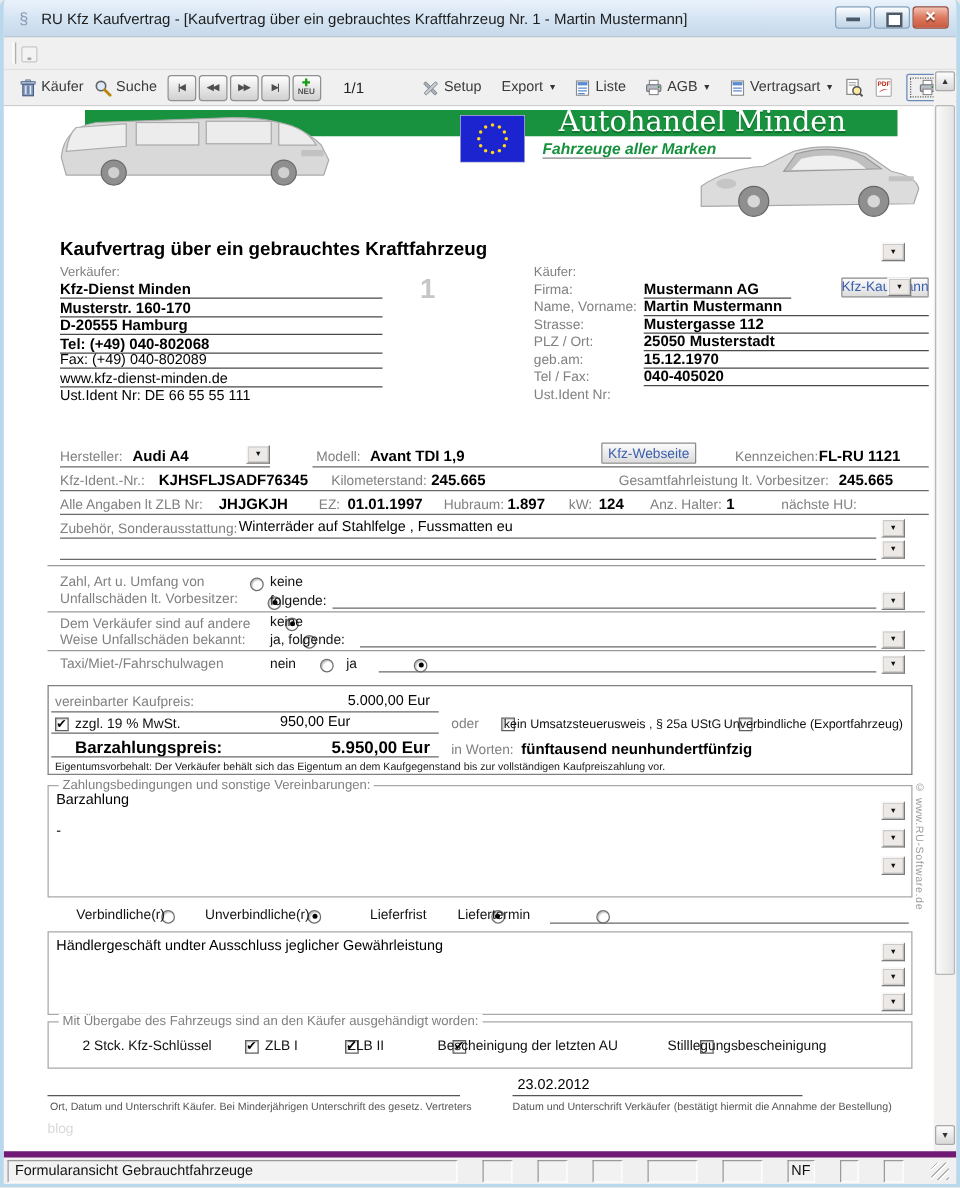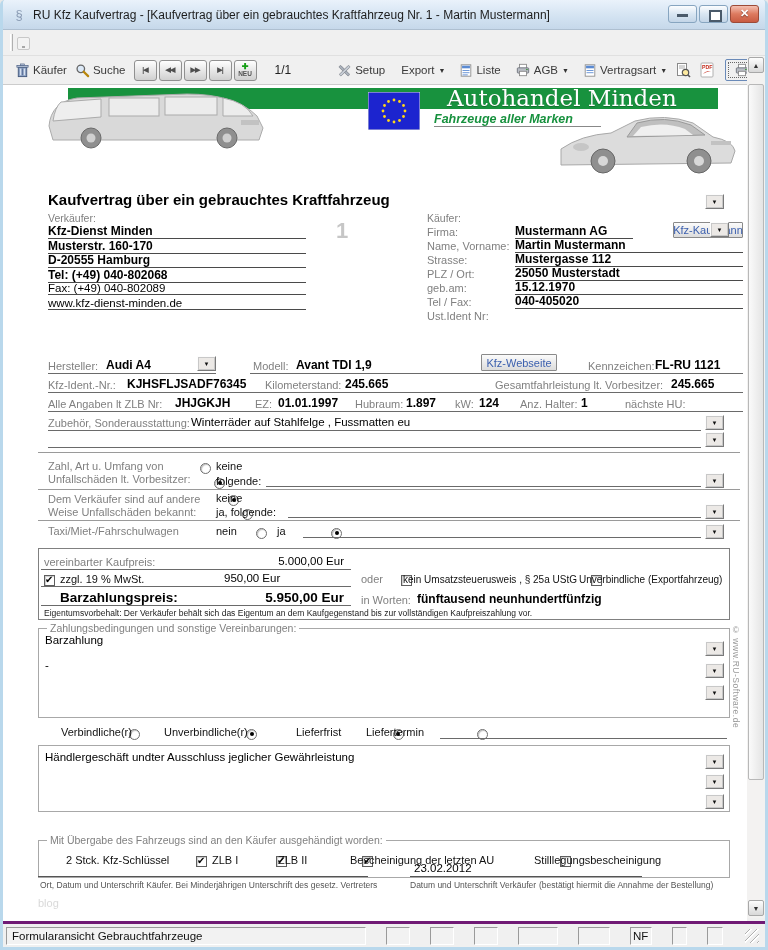--- a/index.html
+++ b/index.html
@@ -83,21 +83,21 @@
   .gbox{position:absolute;border:1px solid #a8a8a8;}
   .legend{position:absolute;top:-7px;left:8px;background:#fff;padding:0 3px;color:#808080;font-size:10.5px;white-space:nowrap;}
   .vert{writing-mode:vertical-rl;font-size:8.5px;color:#9a9a9a;letter-spacing:0.5px;}
   .pagenum{color:#c6c6c6;font-size:22px;font-weight:bold;}
   .brand{font-family:"DejaVu Serif","Liberation Serif",serif;color:#ffffff;font-size:23px;white-space:nowrap;
     text-shadow:0 1px 0 #14702f;}
   .tagline{color:#17913e;font-size:12.5px;font-style:italic;font-weight:bold;border-bottom:1px solid #888;padding-right:28px;white-space:nowrap;}
   .note{font-size:8.5px;color:#222;white-space:nowrap;}
   .cap{font-size:8.5px;color:#555;white-space:nowrap;}
   
-  .statusbar{position:absolute;left:0;top:921px;width:762px;height:26px;background:#f0f0f0;border-top:3px solid #701a75;
+  .statusbar{position:absolute;left:0;top:921px;width:762px;height:26px;background:#f0f0f0;border-top:5px solid #701a75;
     display:flex;align-items:center;padding:0 6px 0 3px;gap:20px;}
   .spanel{height:18px;border:1px solid;border-color:#9a9a9a #fff #fff #9a9a9a;background:#f2f2f2;
     display:flex;align-items:center;padding:0 5px;font-size:11.5px;color:#111;white-space:nowrap;overflow:hidden;}
   .spanel.main{flex:1;max-width:492px;}
   .grip{width:14px;height:14px;margin-left:2px;
     background:repeating-linear-gradient(135deg,transparent 0 3px,#b0b0b0 3px 4px,#fff 4px 5px);}
 </style>
 </head>
 <body>
 
@@ -278,20 +278,21 @@
     <div class="abs pagenum" style="left:333px;top:133px;">1</div>
 
     
     <div class="abs lbl sm" style="left:45px;top:127px;">Verkäufer:</div>
     <div class="abs val fline" style="left:45px;top:139px;width:258px;">Kfz-Dienst Minden</div>
     <div class="abs val fline" style="left:45px;top:153.5px;width:258px;">Musterstr. 160-170</div>
     <div class="abs val fline" style="left:45px;top:168px;width:258px;">D-20555 Hamburg</div>
     <div class="abs val fline" style="left:45px;top:182.5px;width:258px;">Tel: (+49) 040-802068</div>
     <div class="abs val reg fline" style="left:45px;top:197px;width:258px;">Fax: (+49) 040-802089</div>
     <div class="abs val reg fline" style="left:45px;top:211.5px;width:258px;">www.kfz-dienst-minden.de</div>
+    <div class="abs val reg" style="left:45px;top:226px;width:258px;">Ust.Ident Nr: DE 66 55 55 111</div>
 
     
     <div class="abs lbl sm" style="left:424px;top:127px;">Käufer:</div>
     <div class="abs lbl" style="left:424px;top:141px;">Firma:</div>
     <div class="abs val fline" style="left:512px;top:139px;width:118px;">Mustermann AG</div>
     <div class="abs pbtn" style="left:634px;top:137px;width:70px;height:16px;">Kfz-Kaufmann</div>
     <span class="dd" style="left:707px;top:137px;"></span>
     <div class="abs lbl" style="left:424px;top:155px;">Name, Vorname:</div>
     <div class="abs val fline" style="left:512px;top:153px;width:228px;">Martin Mustermann</div>
     <div class="abs lbl" style="left:424px;top:169px;">Strasse:</div>
@@ -425,21 +426,21 @@
 
     
     <div class="gbox" style="left:35px;top:660px;width:692px;height:67px;">
       <div class="abs" style="left:6px;top:5px;font-size:11.5px;">Händlergeschäft undter Ausschluss jeglicher Gewährleistung</div>
       <span class="dd" style="left:666px;top:8px;"></span>
       <span class="dd" style="left:666px;top:28px;"></span>
       <span class="dd" style="left:666px;top:48px;"></span>
     </div>
 
     
-    <div class="gbox" style="left:35px;top:732px;width:692px;height:38px;margin-top:23px;">
+    <div class="gbox" style="left:35px;top:732px;width:692px;height:38px;">
       <span class="legend">Mit Übergabe des Fahrzeugs sind an den Käufer ausgehändigt worden:</span>
       <span class="abs rlbl" style="left:27px;top:13px;">2 Stck. Kfz-Schlüssel</span>
       <span class="cb on abs" style="left:157px;top:13px;"></span>
       <span class="abs rlbl" style="left:173px;top:13px;">ZLB I</span>
       <span class="cb on abs" style="left:223px;top:13px;"></span>
       <span class="abs rlbl" style="left:239px;top:13px;">ZLB II</span>
       <span class="cb on abs" style="left:295px;top:13px;"></span>
       <span class="abs rlbl" style="left:311px;top:13px;">Bescheinigung der letzten AU</span>
       <span class="cb abs" style="left:479px;top:13px;"></span>
       <span class="abs rlbl" style="left:495px;top:13px;">Stilllegungsbescheinigung</span>

